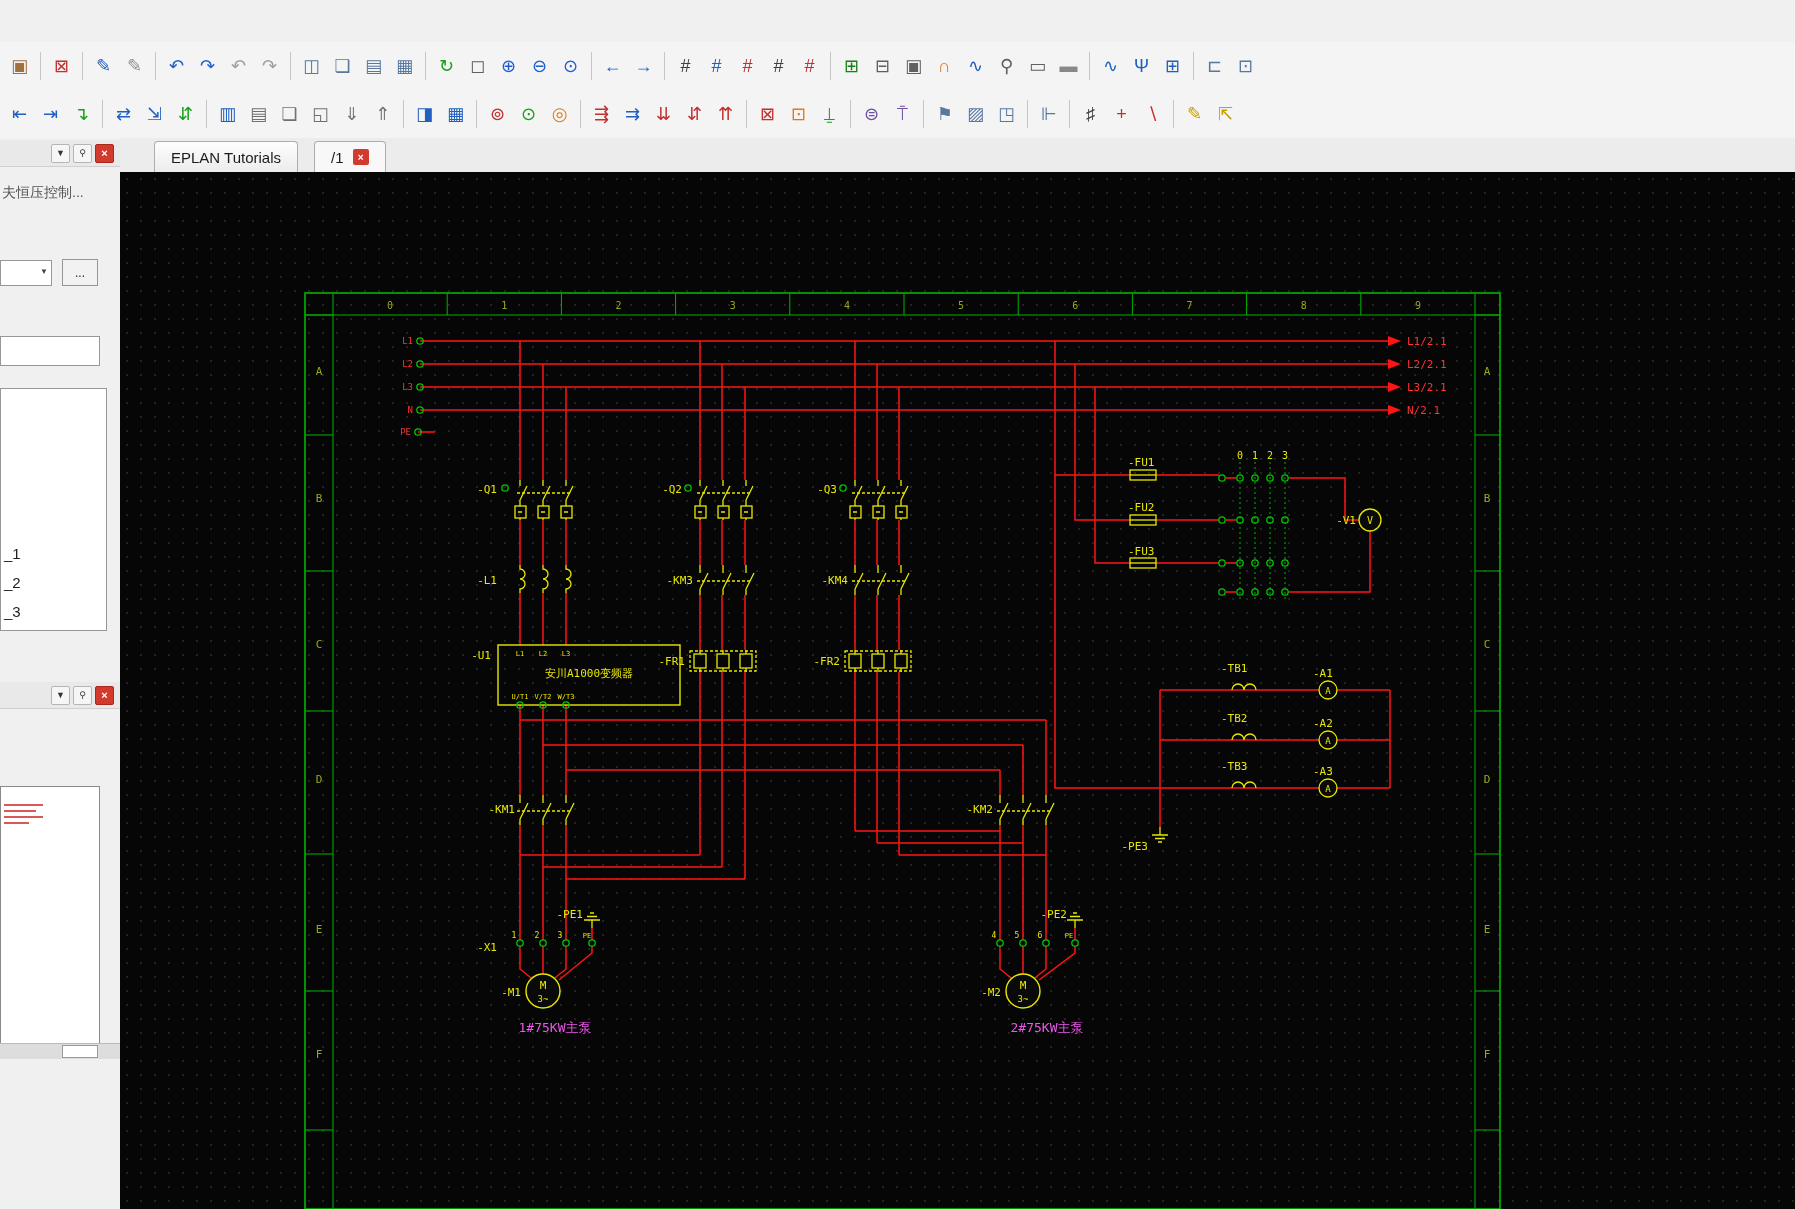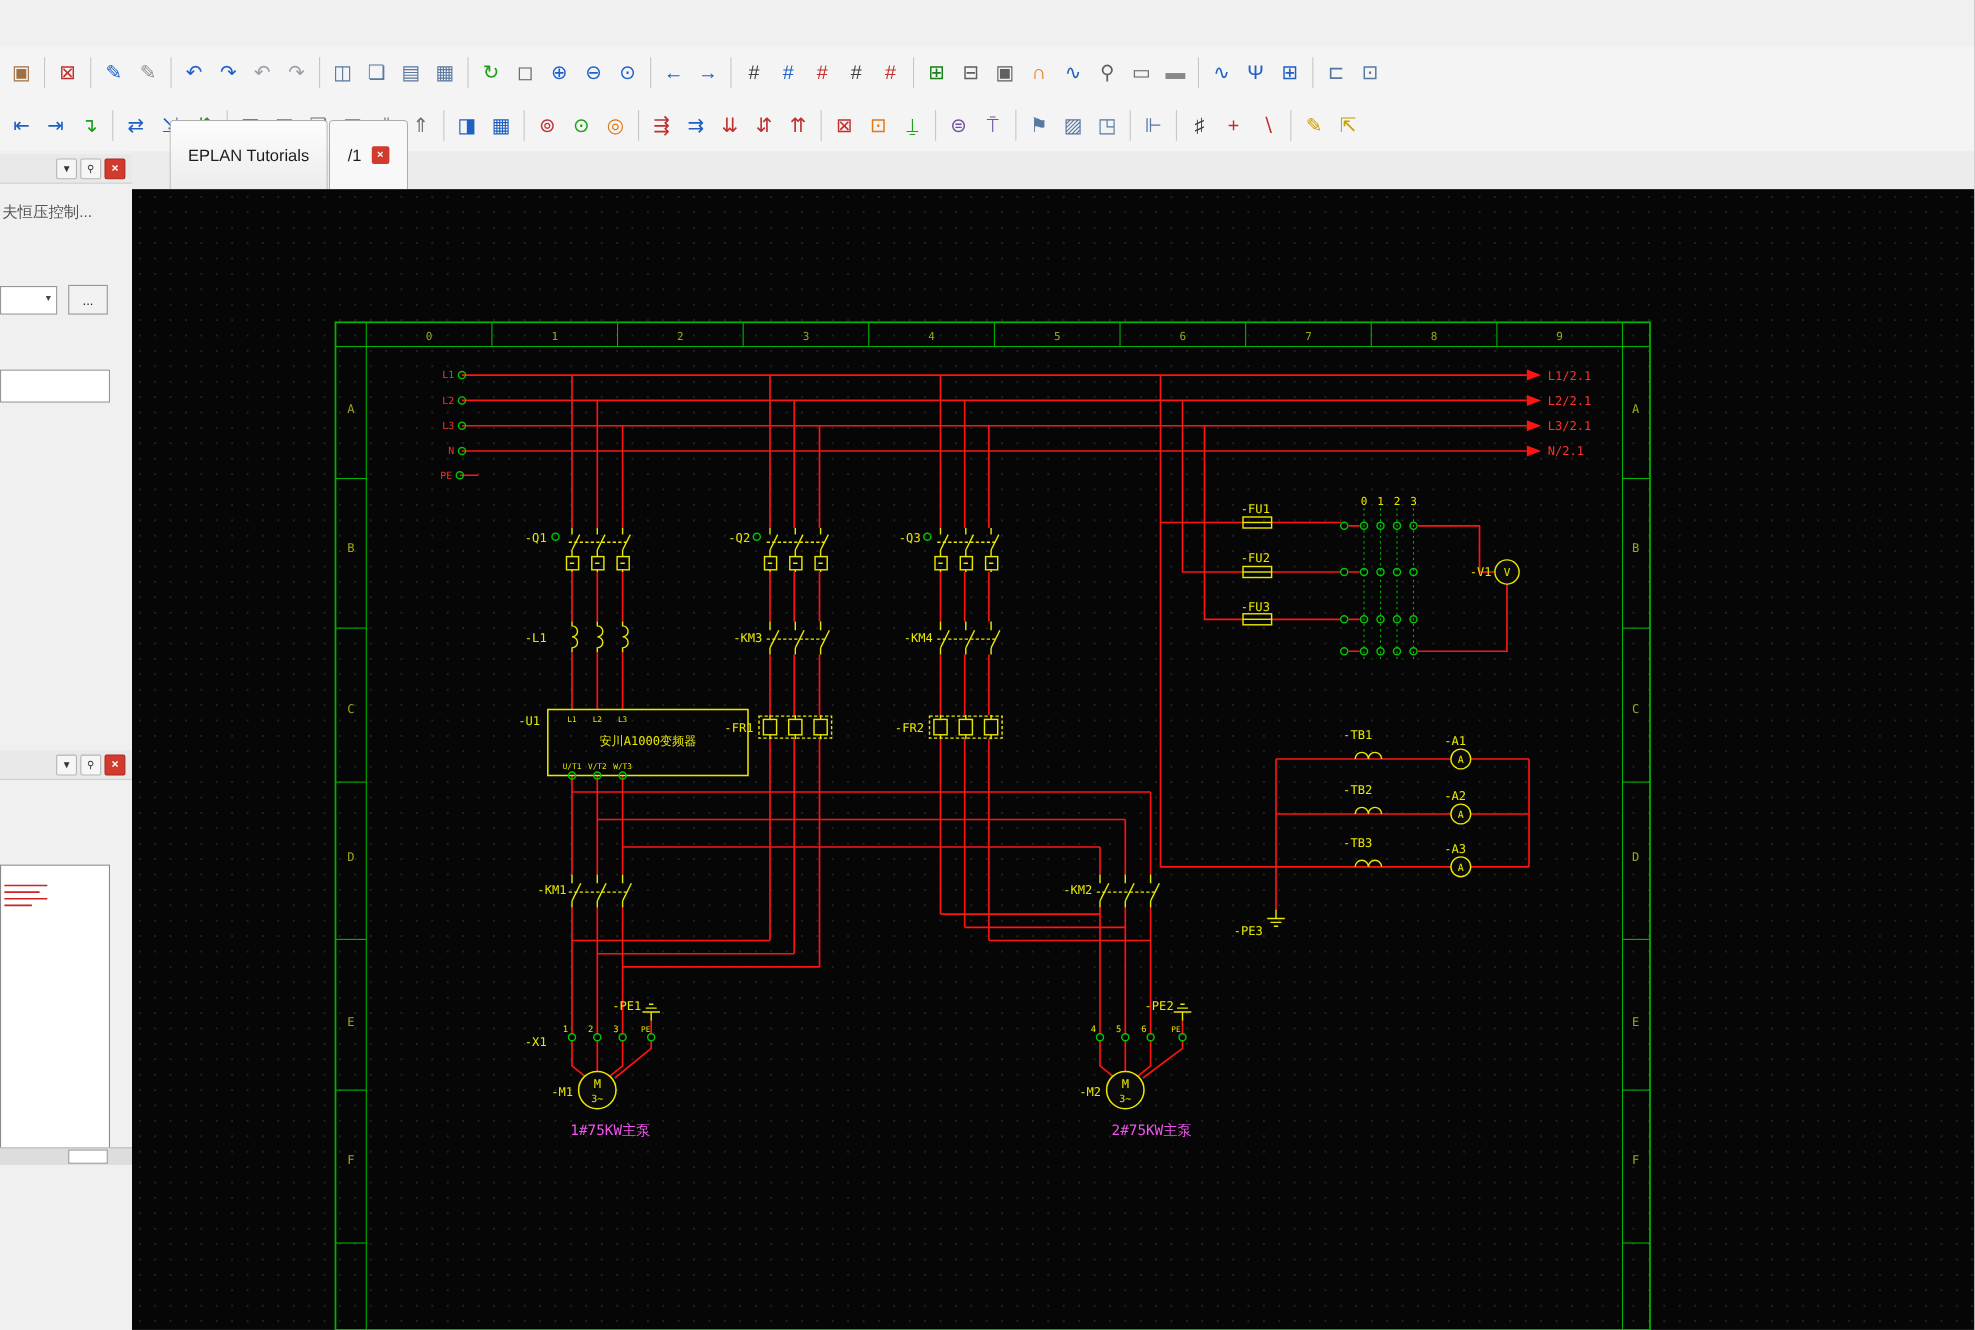--- a/index.html
+++ b/index.html
@@ -39,23 +39,23 @@
             border:1px solid #979797;box-sizing:border-box;padding-top:150px;overflow:hidden}
   .titem{height:29px;line-height:29px;font-size:15px;color:#1e1e1e;padding-left:3px;white-space:nowrap}
   .preview{position:absolute;top:648px;left:0;width:100px;height:260px;background:#fff;
            border:1px solid #8a8a8a;box-sizing:border-box}
   .phead3{position:absolute;top:905px;left:0;width:120px;height:16px;background:#ddd;
           border-top:1px solid #bbb;display:flex;justify-content:flex-end;align-items:center;padding-right:22px;box-sizing:border-box}
   .minibox{width:34px;height:11px;background:#fff;border:1px solid #999}
   
   #tabbar{position:absolute;left:120px;right:0;top:138px;height:34px;background:#ececec;
           border-bottom:1px solid #bdbdbd;display:flex;align-items:flex-end}
-  .tab{display:flex;align-items:center;gap:9px;height:30px;padding:16px 16px;
+  .tab{display:flex;align-items:center;gap:9px;height:30px;padding:0 16px;
        background:linear-gradient(#fdfdfd,#ececec);border:1px solid #adadad;border-bottom:none;
-       border-radius:4px 4px 0 0;font-size:15px;color:#1c1c1c;margin-right:1px;cursor:default;white-space:nowrap}
+       border-radius:4px 4px 0 0;font-size:15px;color:#1c1c1c;margin-right:16px;cursor:default;white-space:nowrap}
   .tab.first{margin-left:34px}
   .tab.active{background:#f8f8f8}
   .tclose{width:16px;height:16px;background:#d23a2e;color:#fff;font-size:10px;font-weight:bold;
           display:inline-flex;align-items:center;justify-content:center;border-radius:2px}
   
   #canvas{position:absolute;left:120px;top:172px;right:0;bottom:0;background-color:#060606;
           background-image:radial-gradient(circle,#232323 1px,transparent 1.3px);
           background-size:14px 14px;overflow:hidden}
   #canvas svg{display:block}
 </style>
@@ -168,20 +168,25 @@
       <span class="pbtn">▼</span>
       <span class="pbtn">⚲</span>
       <span class="pbtn pclose">×</span>
     </div>
     <div class="ptitle">夫恒压控制...</div>
     <div class="combo">
       <span class="chev">▼</span>
     </div>
     <button class="morebtn">...</button>
     <div class="field"></div>
+    <div class="treelist">
+      <div class="titem">_1</div>
+      <div class="titem">_2</div>
+      <div class="titem">_3</div>
+    </div>
     <div class="phead" style="top:544px">
       <span class="pbtn">▼</span>
       <span class="pbtn">⚲</span>
       <span class="pbtn pclose">×</span>
     </div>
     <div class="preview">
       <svg width="98" height="258">
         <g stroke="#cc2222" stroke-width="1.5">
           <line x1="3" y1="18" x2="42" y2="18"></line>
           <line x1="3" y1="24" x2="35" y2="24"></line>

